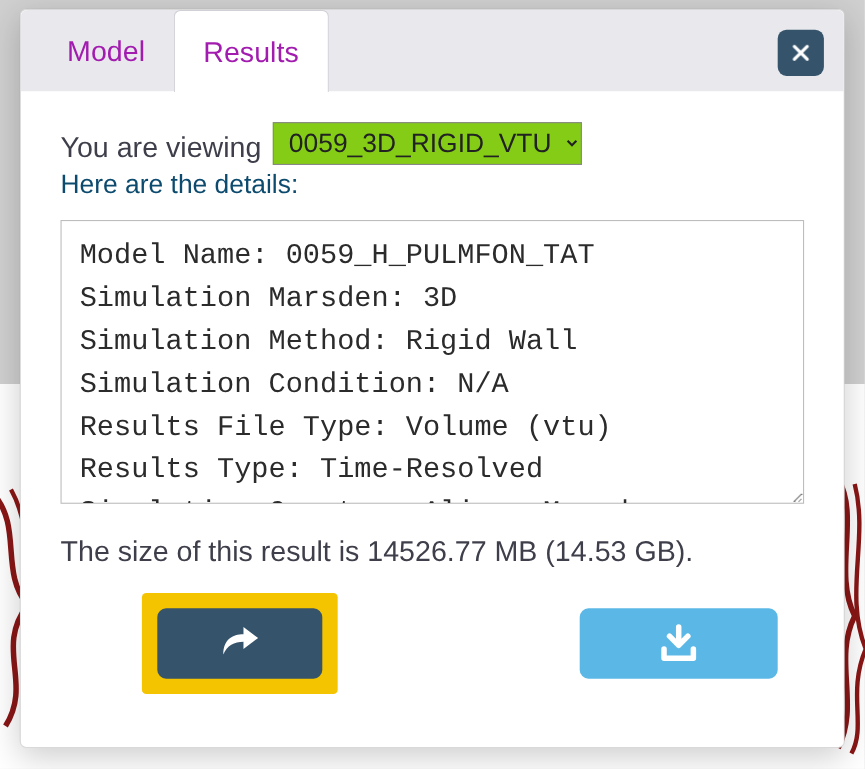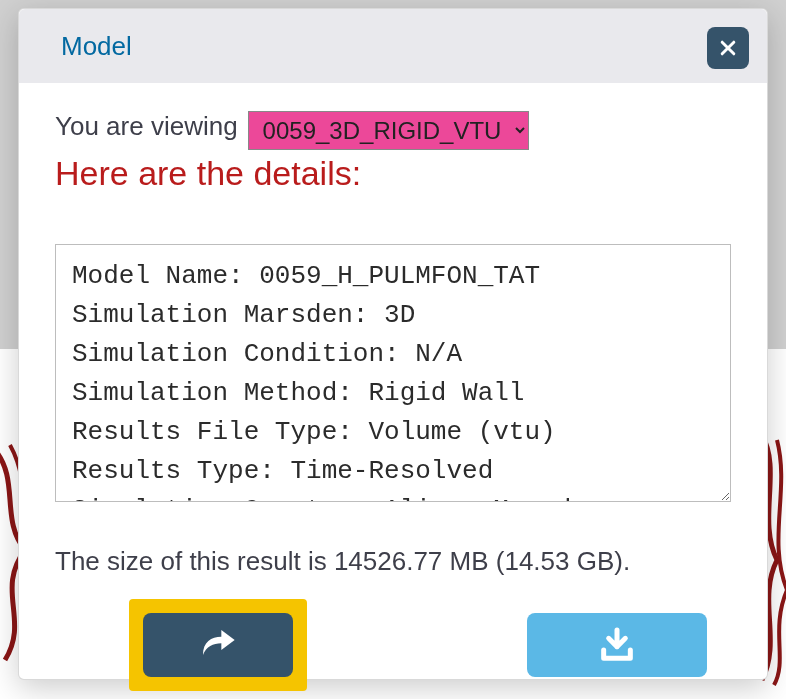--- a/index.html
+++ b/index.html
@@ -32,21 +32,21 @@
     border-top-left-radius: 6px;
     border-top-right-radius: 6px;
     position: relative;
   }
   .tab {
     height: 74px;
     display: flex;
     align-items: center;
     padding: 16px 26px;
     font-size: 26px;
-    color: #0369a1;
+    color: #a21caf;
     cursor: pointer;
     border-top: 1px solid transparent;
   }
   .tab.active {
     background: #ffffff;
     border-left: 1px solid #d0d0d6;
     border-right: 1px solid #d0d0d6;
     border-top: 1px solid #d0d0d6;
     border-top-left-radius: 6px;
     border-top-right-radius: 6px;
@@ -62,52 +62,51 @@
     display:flex; align-items:center; justify-content:center;
     cursor:pointer;
   }
   .close-btn svg { width: 20px; height: 20px; }
   .body {
     padding: 28px 36px 20px 36px;
     flex: 1;
     display:flex; flex-direction:column;
   }
   .viewing-row {
-    display:flex; align-items:flex-start; gap:10px;
+    display:flex; align-items:flex-end; gap:10px;
     font-size: 26px; color:#3e3f4a;
     margin-bottom: 4px;
   }
   select.result-select {
     font-size: 24px;
     padding: 4px 10px;
     border: 1px solid #888;
-    background: #ec4899;
+    background: #84cc16;
     font-family: inherit;
     color:#222;
   }
   .details-label {
-    font-size: 34px; color:#b91c1c;
+    font-size: 24px; color:#0c4a6e;
     margin-bottom: 18px;
   }
   .details-box {
     border: 1px solid #bdbdbd;
     height: 258px;
     overflow-y: scroll;
     padding: 12px 16px 12px 16px;
     font-family: "Courier New", monospace;
     font-size: 26px;
     color:#2b2b2b;
     line-height: 1.5;
     white-space: nowrap;
     resize: both;
-    margin-top: 33px;
   }
   .details-box .line { display:block; }
   .size-line {
-    margin-top: 44px;
+    margin-top: 28px;
     font-size: 26px;
     color:#3e3f4a;
   }
   .button-row {
     margin-top: 22px;
     display:flex;
     align-items:center;
     gap: 220px;
     padding-left: 74px;
   }
@@ -148,20 +147,23 @@
     </svg>
   </div>
 </div>
 
 <div class="modal">
 
   <div class="tab-bar">
     <div class="tab">
       <span>Model</span>
     </div>
+    <div class="tab active">
+      <span>Results</span>
+    </div>
     <div class="close-btn">
       <svg viewBox="0 0 24 24" fill="none" stroke="#ffffff" stroke-width="3.5" stroke-linecap="round">
         <line x1="5" y1="5" x2="19" y2="19"></line>
         <line x1="19" y1="5" x2="5" y2="19"></line>
       </svg>
     </div>
   </div>
 
   <div class="body">
 
@@ -170,22 +172,22 @@
       <select class="result-select">
         <option>0059_3D_RIGID_VTU</option>
       </select>
     </div>
 
     <div class="details-label">Here are the details:</div>
 
     <div class="details-box">
       <span class="line">Model Name: 0059_H_PULMFON_TAT</span>
       <span class="line">Simulation Marsden: 3D</span>
+      <span class="line">Simulation Method: Rigid Wall</span>
       <span class="line">Simulation Condition: N/A</span>
-      <span class="line">Simulation Method: Rigid Wall</span>
       <span class="line">Results File Type: Volume (vtu)</span>
       <span class="line">Results Type: Time-Resolved</span>
       <span class="line">Simulation Creator: Alison Marsden</span>
     </div>
 
     <div class="size-line">The size of this result is 14526.77 MB (14.53 GB).</div>
 
     <div class="button-row">
       <div class="highlight-frame">
         <div class="action-btn share-btn">

